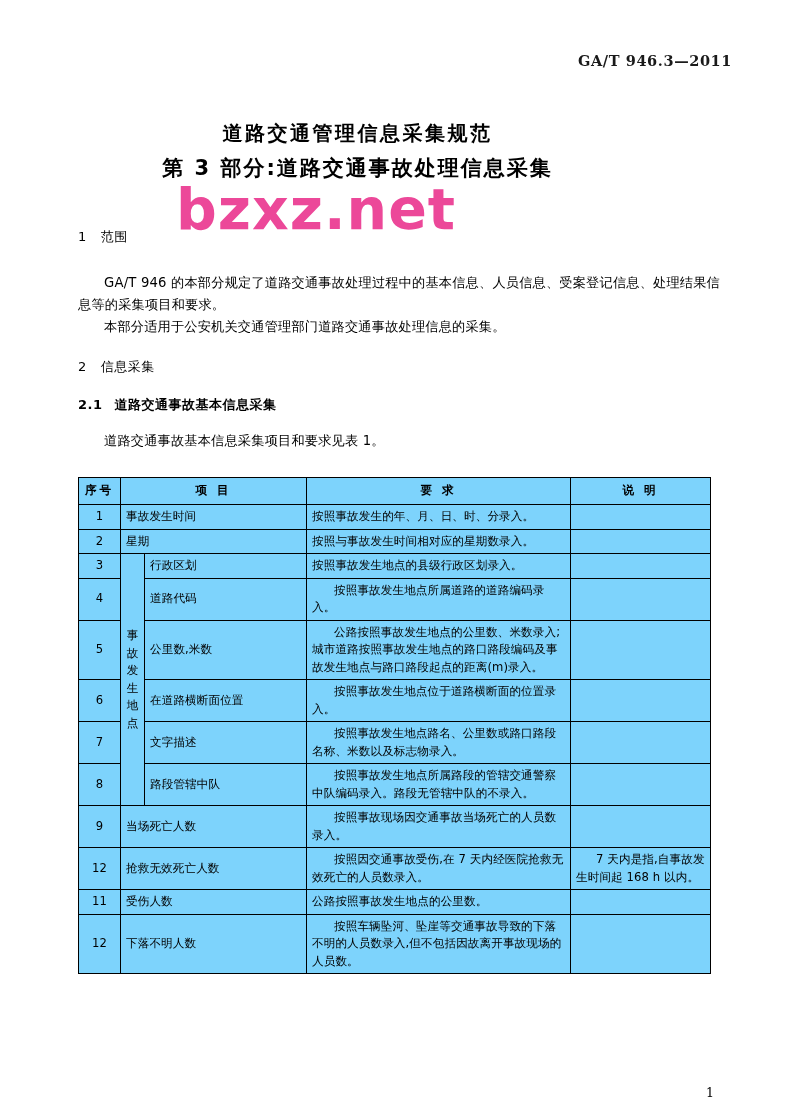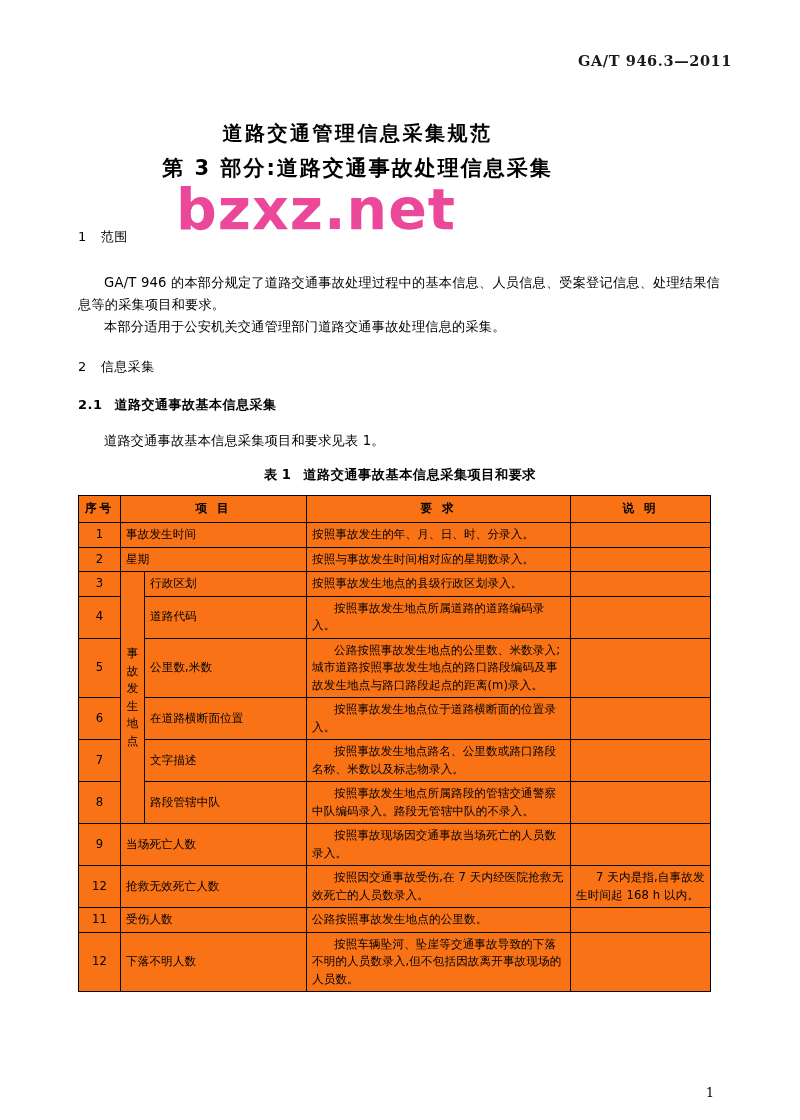--- a/index.html
+++ b/index.html
@@ -121,21 +121,21 @@
     text-align: center;
     color: #000;
     margin: 0;
   }
   .table-caption .cap-num { margin: 0 12px 0 4px; }
   table.data-table {
     border-collapse: collapse;
     width: 632px;
     margin-top: 11px;
     table-layout: fixed;
-    background: #f97316;
+    background: #7dd3fc;
   }
   table.data-table td, table.data-table th {
     border: 1px solid #000;
     font-family: "DejaVu Sans", "Liberation Sans", sans-serif;
     font-size: 11.6px;
     line-height: 17.5px;
     color: #000;
     padding: 3px 5px;
     vertical-align: middle;
     letter-spacing: 0.1px;
@@ -221,23 +221,20 @@
     <div class="clause-h2">
       <span class="num">2.1</span><span>道路交通事故基本信息采集</span>
     </div>
 
     <div class="sp-16"></div>
 
     <p class="para">道路交通事故基本信息采集项目和要求见表 1。</p>
 
     <div class="sp-14"></div>
 
-    <div class="table-caption">
-      <span>表</span><span class="cap-num">1</span><span>道路交通事故基本信息采集项目和要求</span>
-    </div>
 
     <table class="data-table">
       <colgroup>
         <col class="col-seq">
         <col class="col-grp">
         <col class="col-item">
         <col class="col-req">
         <col class="col-note">
       </colgroup>
       <thead>

